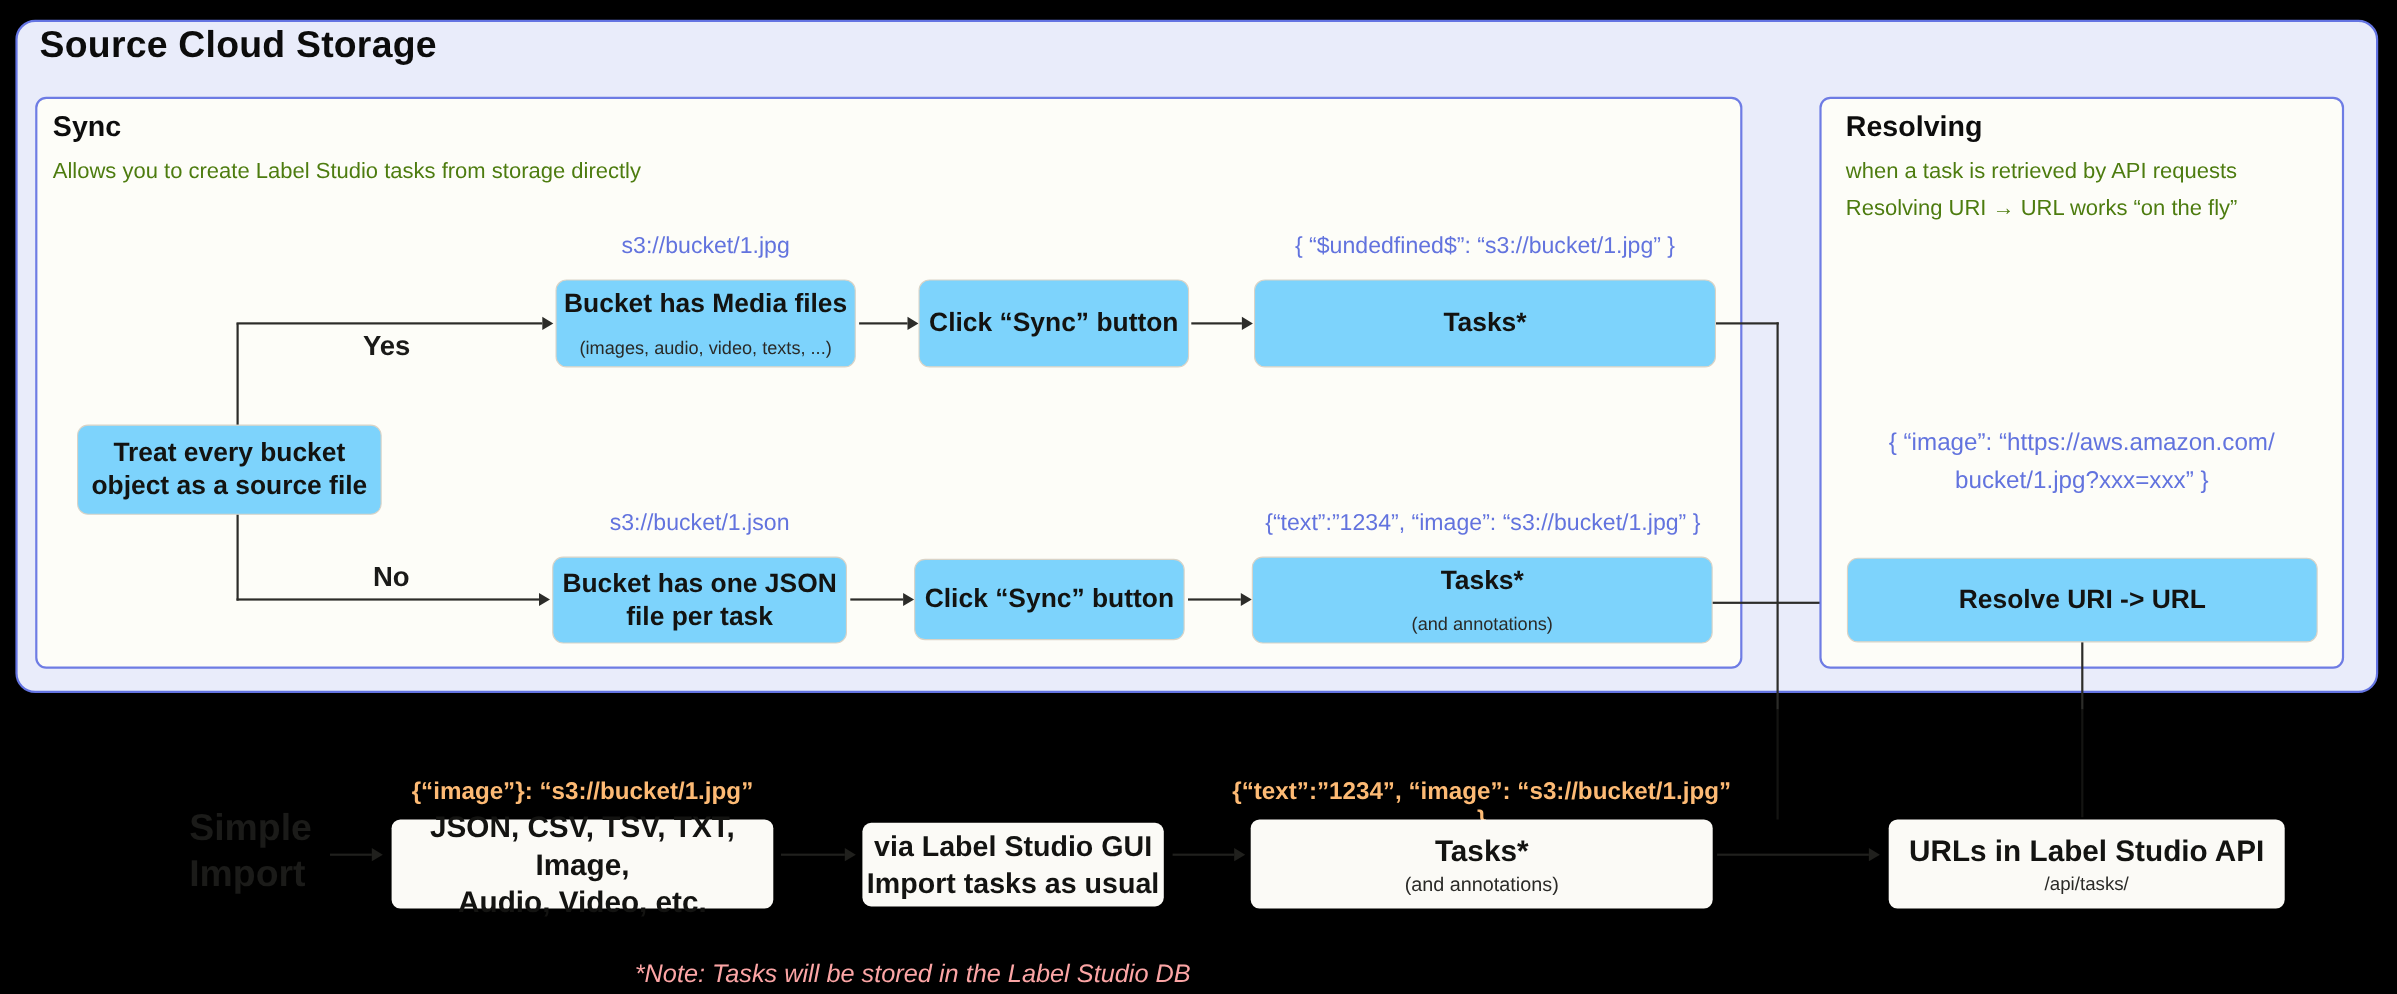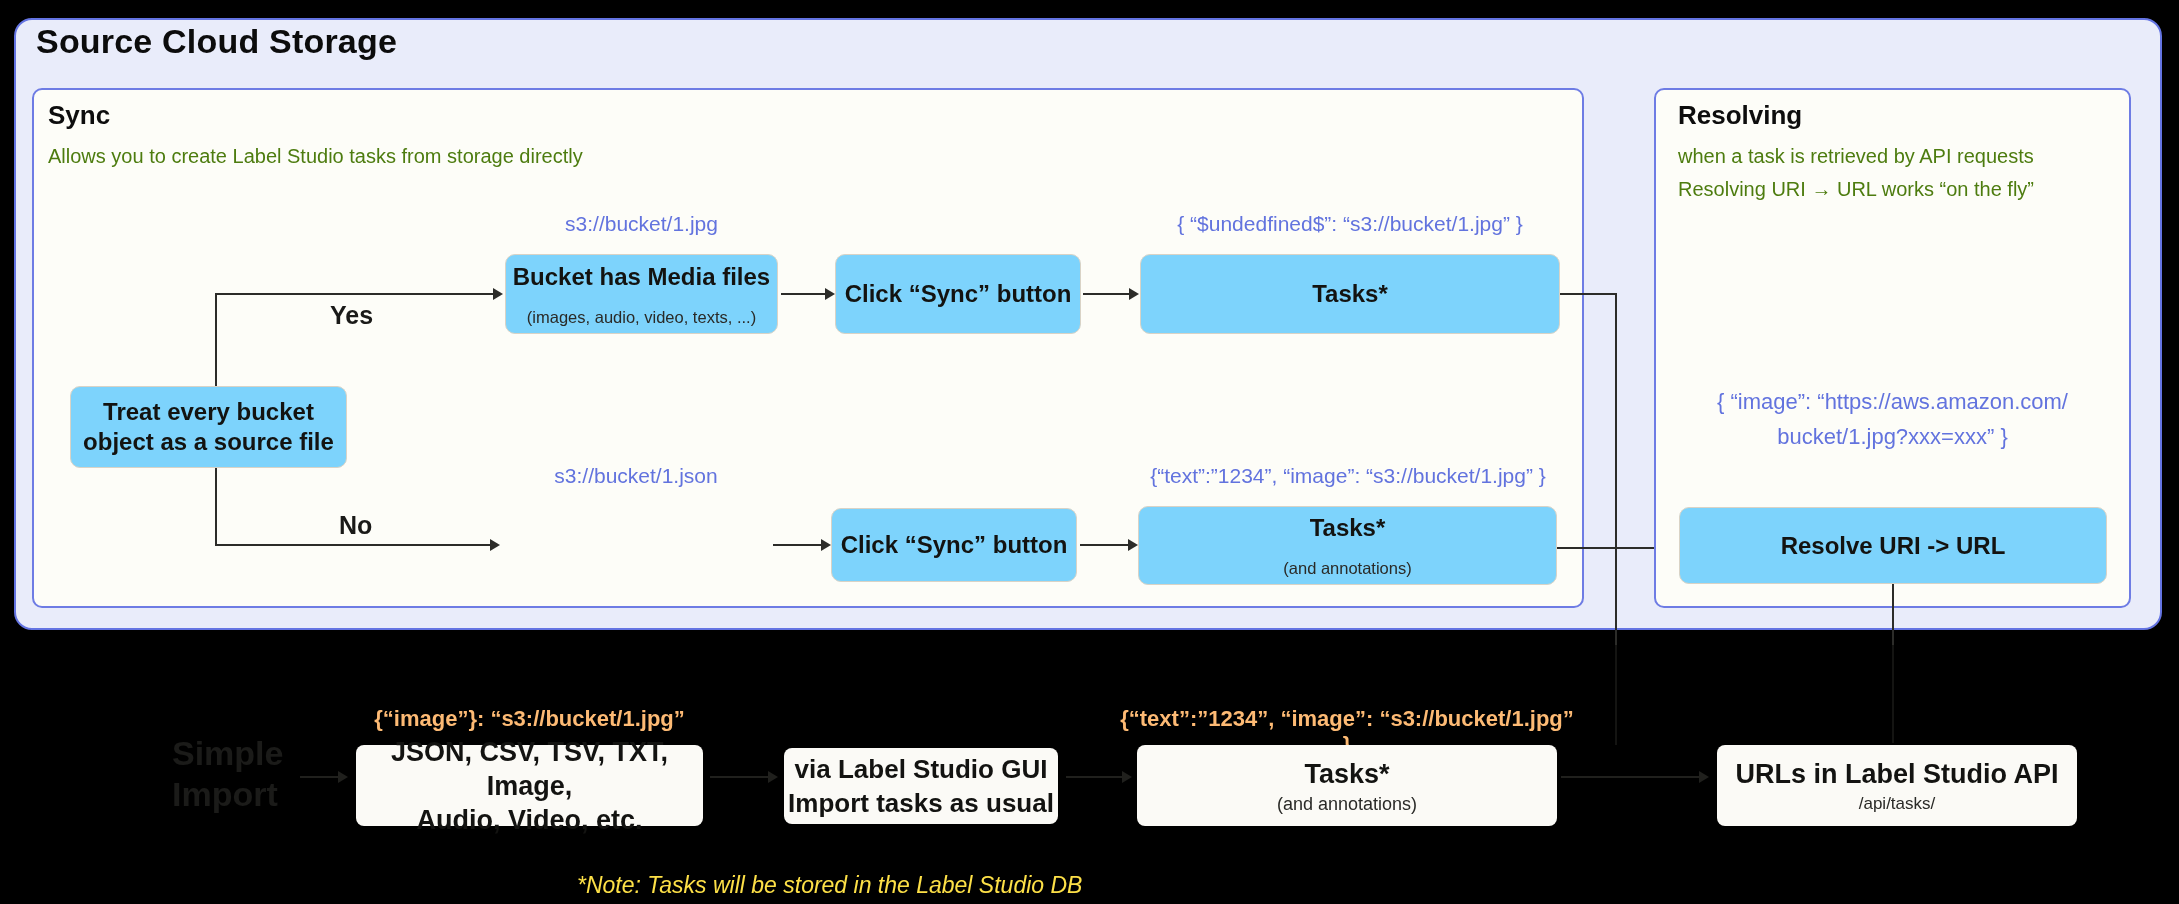--- a/index.html
+++ b/index.html
@@ -20,21 +20,21 @@
   .vline{width:2px;background:#2c2c29;}
   .arr{width:0;height:0;border-top:6px solid transparent;border-bottom:6px solid transparent;border-left:10px solid #2c2c29;}
   .branch-label{font-size:25px;font-weight:700;color:#1a1a18;}
   .faint{background:#20201d;}
   .arr-faint{border-left-color:#20201d;}
   .bnode{background:#fbfaf6;border-radius:8px;display:flex;flex-direction:column;align-items:center;justify-content:center;text-align:center;}
   .bnode .t{font-size:27px;font-weight:700;line-height:34px;color:#131311;}
   .bnode .s{font-size:18px;color:#2a2a27;margin-top:3px;}
   .blabel{font-size:22px;font-weight:600;color:#fdba74;text-align:center;}
   .ghost-title{font-size:34px;font-weight:700;line-height:41px;color:#1b1b19;}
-  .note{font-size:23px;font-style:italic;color:#fde047;}
+  .note{font-size:23px;font-style:italic;color:#fca5a5;}
 </style>
 </head>
 <body>
 
 <div class="stage">
 
   <div class="abs panel-outer" style="left:14px;top:18px;width:2148px;height:612px;"></div>
   <div class="abs page-title" style="left:36px;top:22px;">Source Cloud Storage</div>
 
   <div class="abs panel" style="left:32px;top:88px;width:1552px;height:520px;"></div>
@@ -65,20 +65,24 @@
   <div class="abs vline" style="left:215px;top:294px;height:92px;"></div>
   <div class="abs hline" style="left:215px;top:293px;width:278px;"></div>
   <div class="abs arr" style="left:493px;top:288px;"></div>
   <div class="abs branch-label" style="left:330px;top:301px;">Yes</div>
   <div class="abs vline" style="left:215px;top:468px;height:78px;"></div>
   <div class="abs hline" style="left:215px;top:544px;width:275px;"></div>
   <div class="abs arr" style="left:490px;top:539px;"></div>
   <div class="abs branch-label" style="left:339px;top:511px;">No</div>
 
   <div class="abs jlabel" style="left:502px;top:461px;width:268px;">s3://bucket/1.json</div>
+  <div class="abs node" style="left:502px;top:506px;width:268px;height:79px;">
+    <div class="t">Bucket has one JSON</div>
+    <div class="t">file per task</div>
+  </div>
   <div class="abs hline" style="left:773px;top:544px;width:48px;"></div>
   <div class="abs arr" style="left:821px;top:539px;"></div>
   <div class="abs node" style="left:831px;top:508px;width:246px;height:74px;">
     <div class="t">Click “Sync” button</div>
   </div>
   <div class="abs hline" style="left:1080px;top:544px;width:48px;"></div>
   <div class="abs arr" style="left:1128px;top:539px;"></div>
   <div class="abs jlabel" style="left:1118px;top:461px;width:460px;">{“text”:”1234”,  “image”: “s3://bucket/1.jpg” }</div>
   <div class="abs node" style="left:1138px;top:506px;width:419px;height:79px;">
     <div class="t">Tasks*</div>

